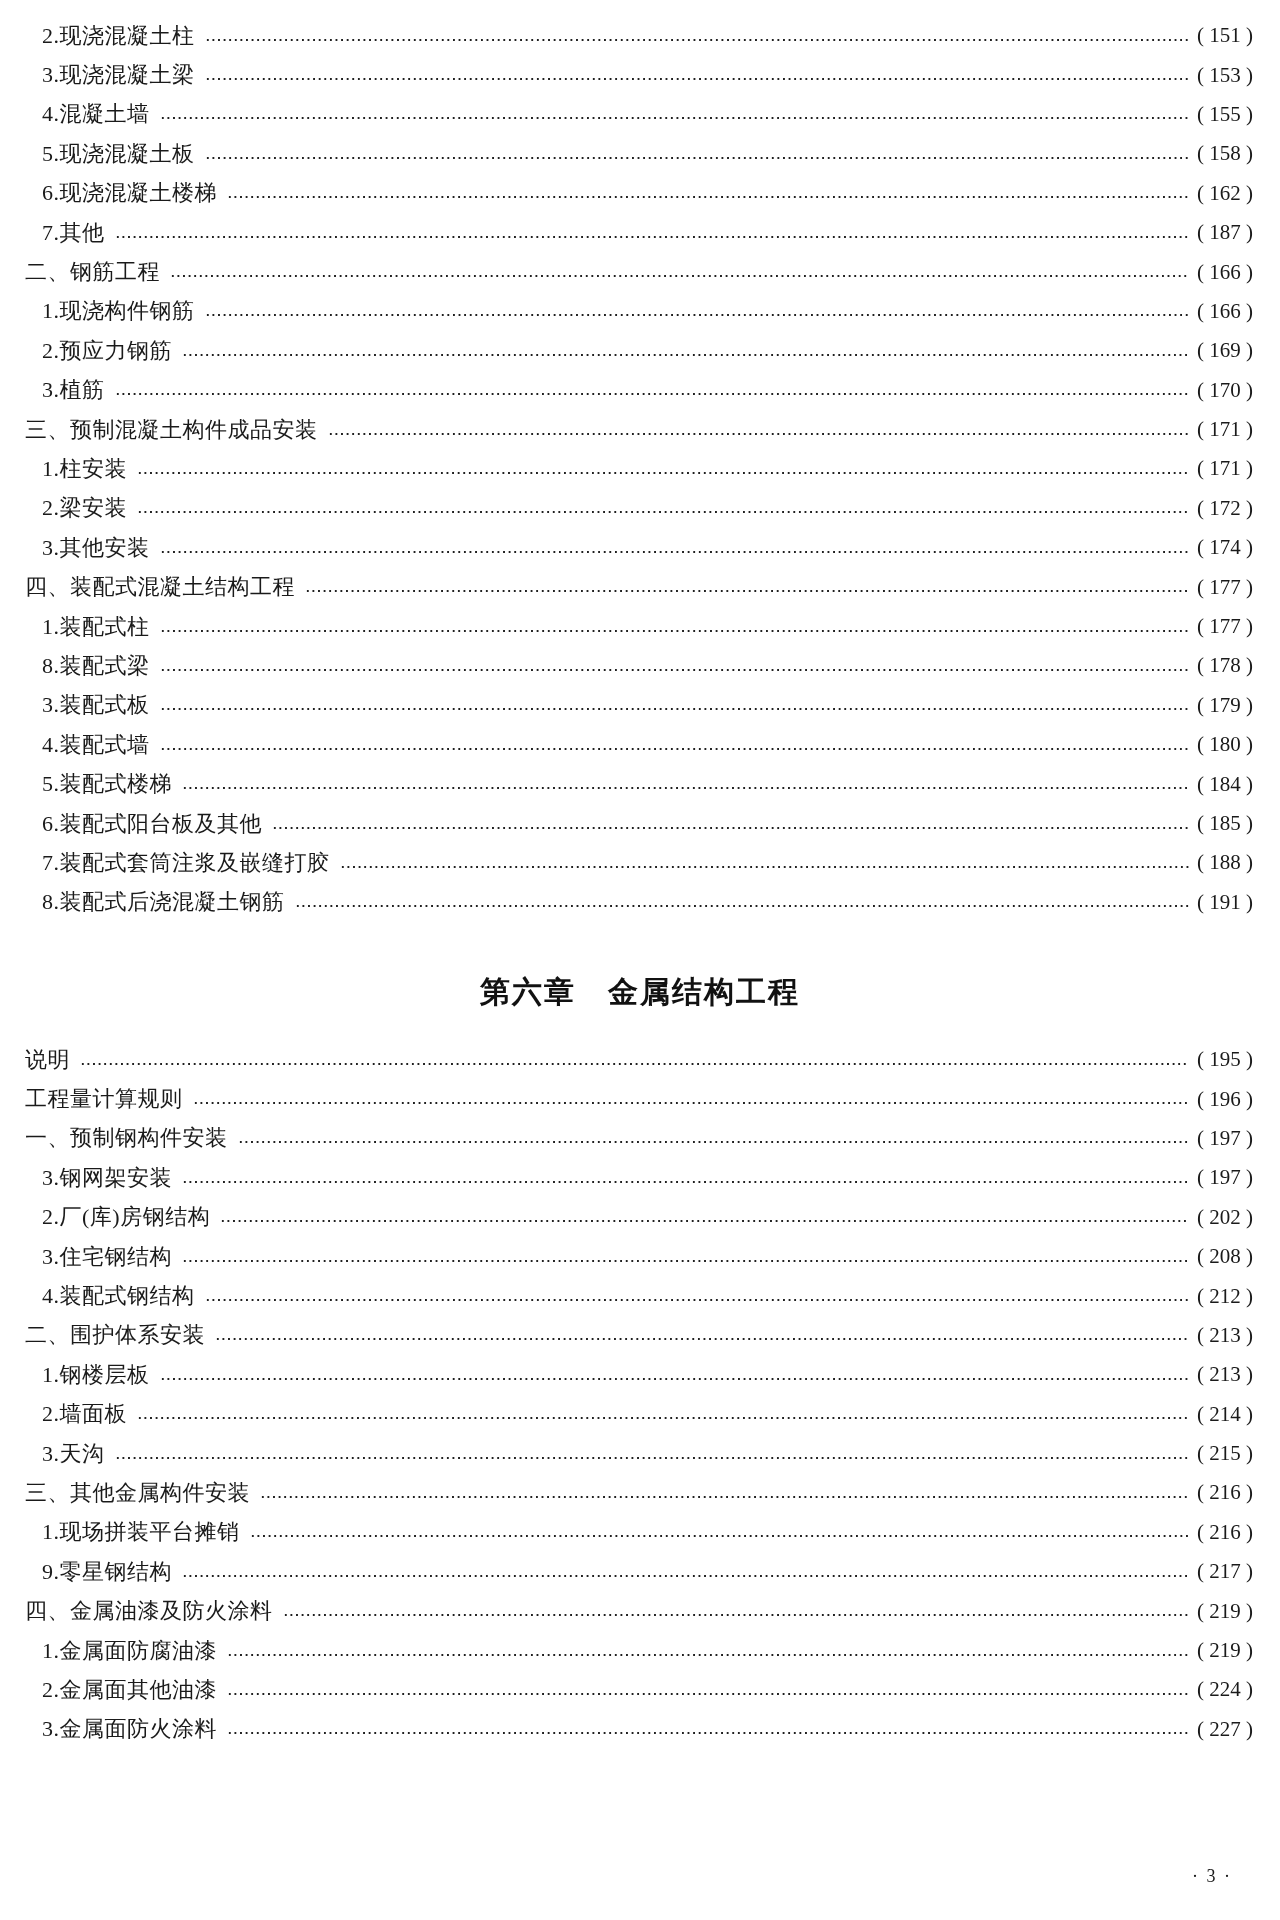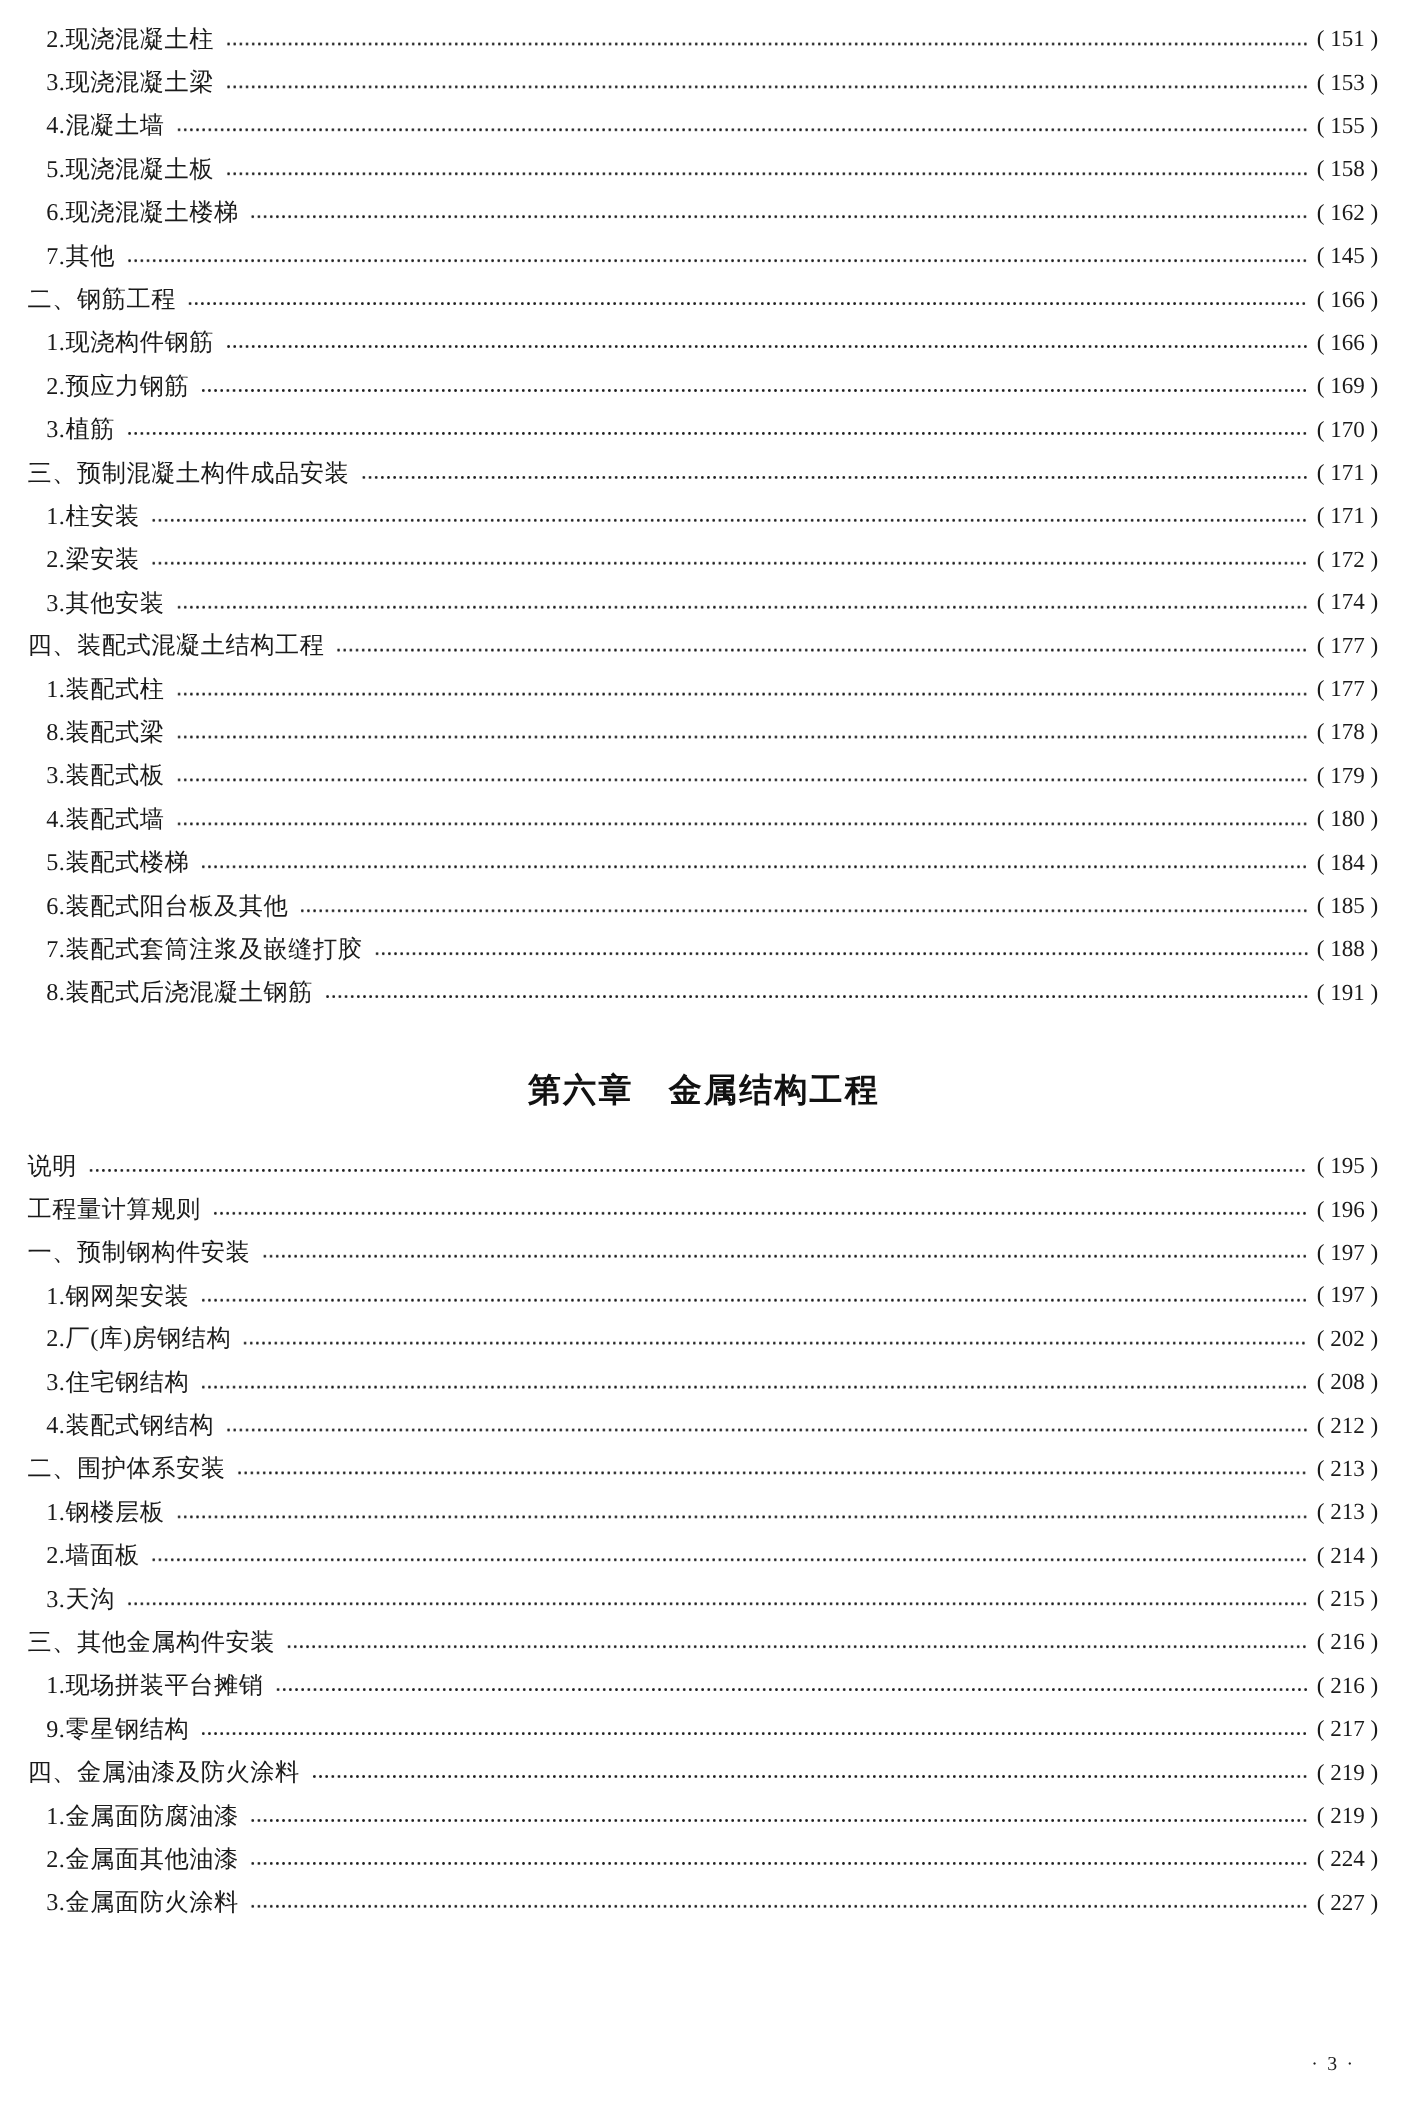--- a/index.html
+++ b/index.html
@@ -101,21 +101,21 @@
         <span class="toc-page">( 158 )</span>
       </div>
       <div class="toc-row level-2">
         <span class="toc-label">6.现浇混凝土楼梯</span>
         <span class="leader"></span>
         <span class="toc-page">( 162 )</span>
       </div>
       <div class="toc-row level-2">
         <span class="toc-label">7.其他</span>
         <span class="leader"></span>
-        <span class="toc-page">( 145 )</span>
+        <span class="toc-page">( 187 )</span>
       </div>
       <div class="toc-row level-1">
         <span class="toc-label">二、钢筋工程</span>
         <span class="leader"></span>
         <span class="toc-page">( 166 )</span>
       </div>
       <div class="toc-row level-2">
         <span class="toc-label">1.现浇构件钢筋</span>
         <span class="leader"></span>
         <span class="toc-page">( 166 )</span>
@@ -209,21 +209,21 @@
         <span class="toc-label">工程量计算规则</span>
         <span class="leader"></span>
         <span class="toc-page">( 196 )</span>
       </div>
       <div class="toc-row level-1">
         <span class="toc-label">一、预制钢构件安装</span>
         <span class="leader"></span>
         <span class="toc-page">( 197 )</span>
       </div>
       <div class="toc-row level-2">
-        <span class="toc-label">1.钢网架安装</span>
+        <span class="toc-label">3.钢网架安装</span>
         <span class="leader"></span>
         <span class="toc-page">( 197 )</span>
       </div>
       <div class="toc-row level-2">
         <span class="toc-label">2.厂(库)房钢结构</span>
         <span class="leader"></span>
         <span class="toc-page">( 202 )</span>
       </div>
       <div class="toc-row level-2">
         <span class="toc-label">3.住宅钢结构</span>

